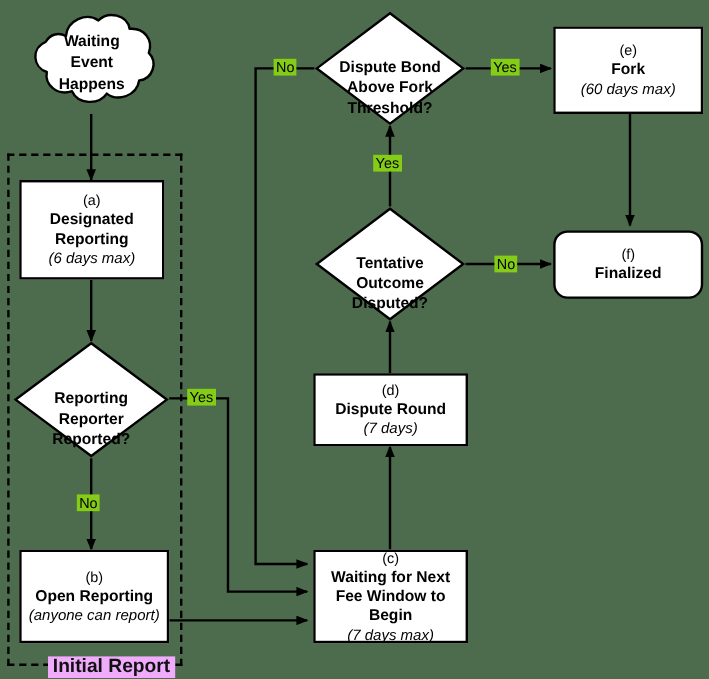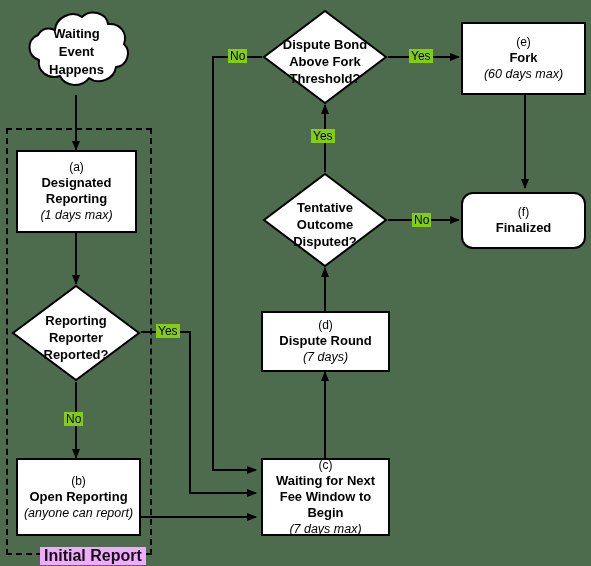--- a/index.html
+++ b/index.html
@@ -56,21 +56,21 @@
     z-index: 3;
   }
   .diamond-shape {
     position: absolute;
     left: 0; top: 0;
     width: 100%;
     height: 100%;
   }
   .diamond-text {
     position: absolute;
-    left: 0; top: 4px;
+    left: 0; top: 15px;
     width: 100%;
     height: 100%;
     display: flex;
     flex-direction: column;
     align-items: center;
     justify-content: center;
     text-align: center;
     font-size: 13px;
     font-weight: bold;
     line-height: 17px;
@@ -171,21 +171,21 @@
     <div class="cloud-text">
       <span>Waiting</span>
       <span>Event</span>
       <span>Happens</span>
     </div>
   </div>
 
   <div class="node" style="left:16px; top:150px; width:121px; height:83px;">
     <span class="tag">(a)</span>
     <span class="title">Designated Reporting</span>
-    <span class="sub">(1 days max)</span>
+    <span class="sub">(6 days max)</span>
   </div>
 
   <div class="diamond-wrap" style="left:11px; top:284px; width:130px; height:98px;">
     <svg class="diamond-shape" viewBox="0 0 130 98" preserveAspectRatio="none">
       <polygon points="65,2 128,49 65,96 2,49" fill="#ffffff" stroke="#000000" stroke-width="2" vector-effect="non-scaling-stroke"></polygon>
     </svg>
     <div class="diamond-text">
       <span>Reporting</span>
       <span>Reporter</span>
       <span>Reported?</span>

